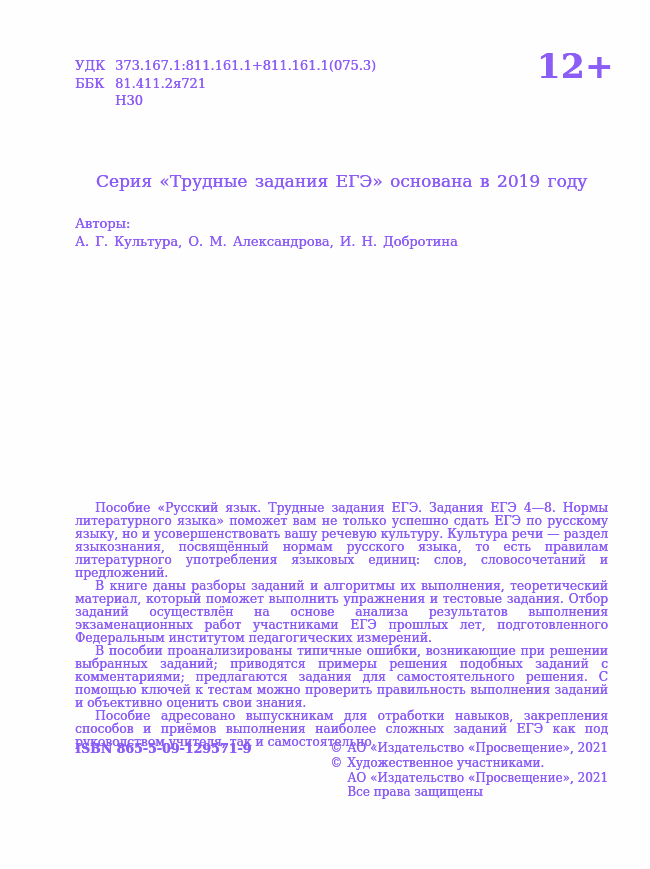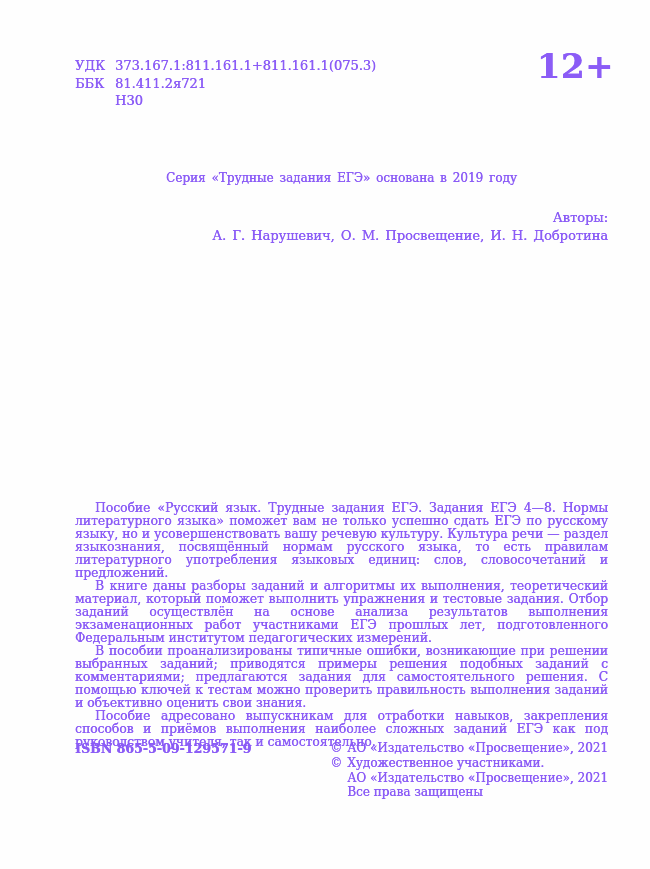--- a/index.html
+++ b/index.html
@@ -41,29 +41,29 @@
     letter-spacing: 0.5px;
   }
 
   
   .series-note {
     position: absolute;
     left: 75px;
     right: 42px;
     top: 171px;
     text-align: center;
-    font-size: 12px;
+    font-size: 17px;
     word-spacing: 2px;
   }
   .authors-block {
     position: absolute;
     left: 75px;
     right: 42px;
-    top: 209px;
-    text-align: right;
+    top: 215px;
+    text-align: left;
     font-size: 13px;
     line-height: 17.5px;
     word-spacing: 2px;
   }
 
   
   .annotation {
     position: absolute;
     left: 75px;
     right: 42px;
@@ -117,21 +117,21 @@
     </div>
     <div class="author-sign">Н30</div>
   </div>
 
   <div class="age-rating">12+</div>
 
   <div class="series-note">Серия «Трудные задания ЕГЭ» основана в 2019 году</div>
 
   <div class="authors-block">
     <div>Авторы:</div>
-    <div>А. Г. Нарушевич, О. М. Просвещение, И. Н. Добротина</div>
+    <div>А. Г. Культура, О. М. Александрова, И. Н. Добротина</div>
   </div>
 
   <div class="annotation">
     <p>Пособие «Русский язык. Трудные задания ЕГЭ. Задания ЕГЭ 4—8. Нормы литературного языка» поможет вам не только успешно сдать ЕГЭ по русскому языку, но и усовершенствовать вашу речевую культуру. Культура речи — раздел языкознания, посвящённый нормам русского языка, то есть правилам литературного употребления языковых единиц: слов, словосочетаний и предложений.</p>
     <p>В книге даны разборы заданий и алгоритмы их выполнения, теоретический материал, который поможет выполнить упражнения и тестовые задания. Отбор заданий осуществлён на основе анализа результатов выполнения экзаменационных работ участниками ЕГЭ прошлых лет, подготовленного Федеральным институтом педагогических измерений.</p>
     <p>В пособии проанализированы типичные ошибки, возникающие при решении выбранных заданий; приводятся примеры решения подобных заданий с комментариями; предлагаются задания для самостоятельного решения. С помощью ключей к тестам можно проверить правильность выполнения заданий и объективно оценить свои знания.</p>
     <p>Пособие адресовано выпускникам для отработки навыков, закрепления способов и приёмов выполнения наиболее сложных заданий ЕГЭ как под руководством учителя, так и самостоятельно.</p>
   </div>
 
   <div class="bottom-row">

